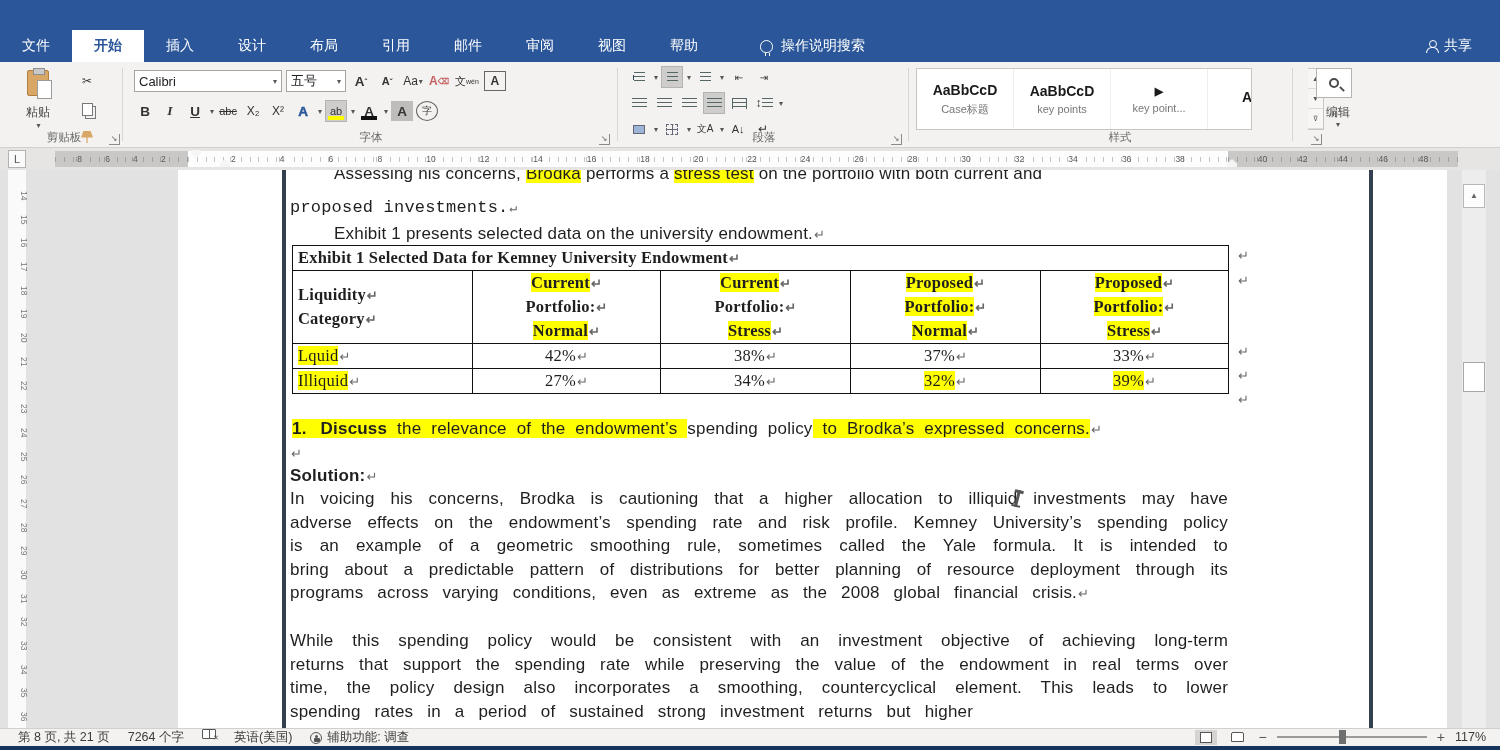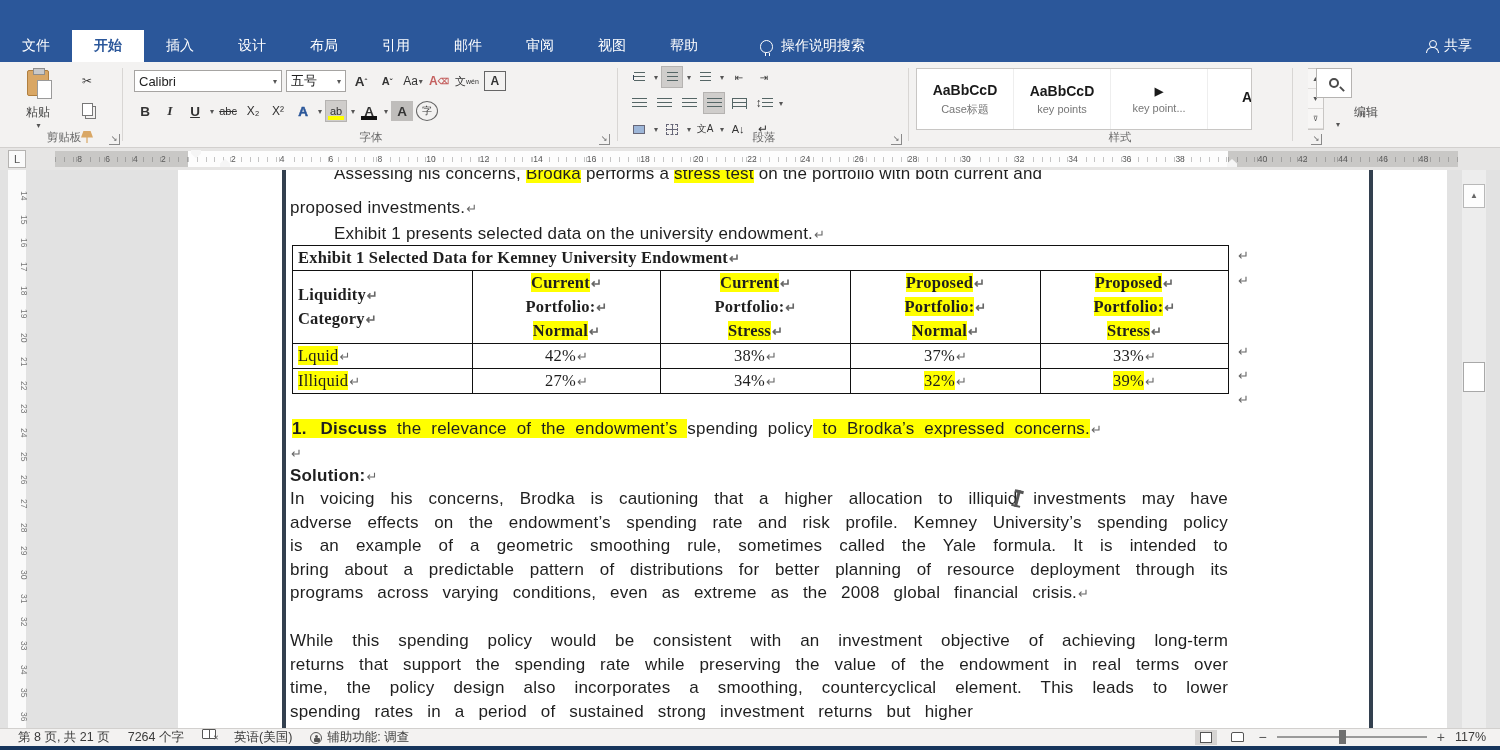--- a/index.html
+++ b/index.html
@@ -330,21 +330,21 @@
     </div>
     <div class="glabel">样式</div>
     <div class="launcher" style="right:2px;">↘</div>
   </div>
   <div class="gsep" style="left:1292px;"></div>
 
   <div style="position:absolute;left:1298px;top:0;width:80px;height:100%;">
     <div style="position:absolute;left:18px;top:6px;width:36px;height:30px;background:#fff;border:1px solid #b5b3b1;display:flex;align-items:center;justify-content:center;">
       <span class="mag"></span>
     </div>
-    <div style="position:absolute;left:0;right:0;top:42px;text-align:right;">编辑</div>
+    <div style="position:absolute;left:0;right:0;top:42px;text-align:center;">编辑</div>
     <div style="position:absolute;left:0;right:0;top:58px;text-align:center;font-size:8px;color:#555;">▾</div>
   </div>
 </div>
 
 <div class="rulerrow">
   <div class="tabsel">L</div>
   <div class="hruler">
     <div class="rseg gray" style="width:133px;">
         <span class="rnum">8</span>
         <span class="rnum">6</span>
@@ -411,21 +411,21 @@
       <span class="vnum">35</span>
       <span class="vnum">36</span>
     </div>
 
   <div class="page">
     <div class="annline" style="left:104px;"></div>
     <div class="annline" style="left:1191px;"></div>
 
     <div class="docline" style="left:156px;top:-8px;"><span>Assessing his concerns, </span><span class="hl">Brodka</span><span> performs a </span><span class="hl">stress test</span><span> on the portfolio with both current and</span></div>
 
-    <div class="docline" style="left:112px;top:26px;"><span>proposed investments.</span><span class="pil">↵</span></div>
+    <div class="docline" style="left:112px;top:26px;font-family:Liberation Mono, monospace;"><span>proposed investments.</span><span class="pil">↵</span></div>
 
     <div class="docline" style="left:156px;top:52px;"><span>Exhibit 1 presents selected data on the university endowment.</span><span class="pil">↵</span></div>
 
     <table class="exh">
       <colgroup>
           <col style="width:180px">
           <col style="width:188px">
           <col style="width:190px">
           <col style="width:190px">
           <col style="width:188px">

